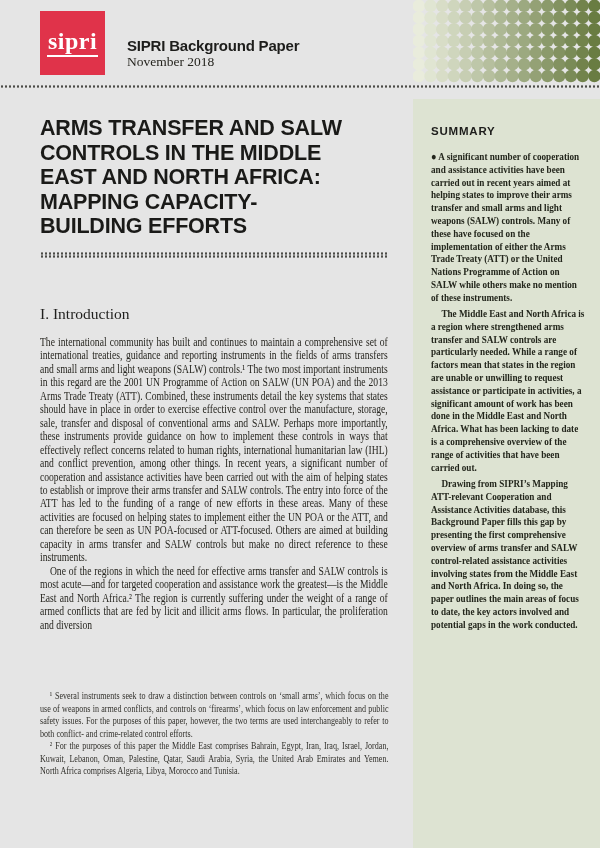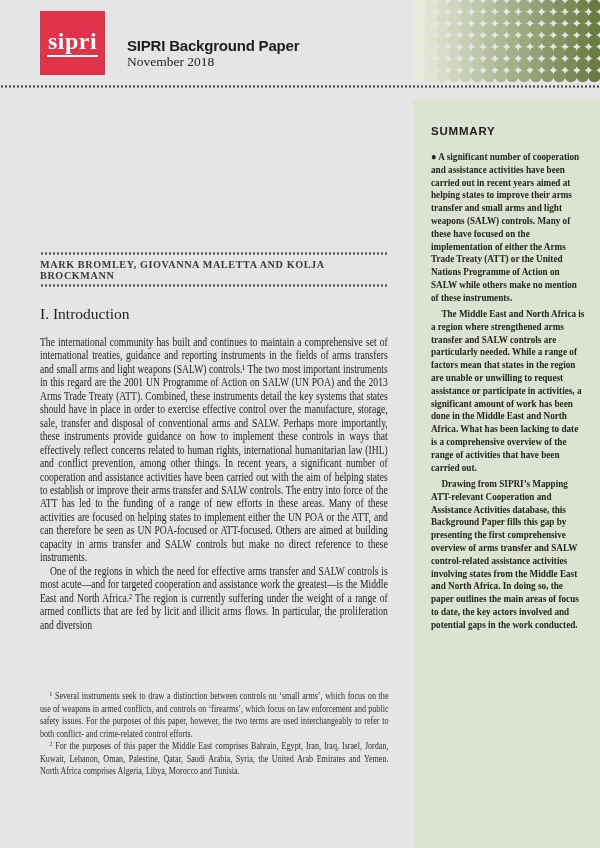--- a/index.html
+++ b/index.html
@@ -208,24 +208,28 @@
 
   <aside class="sidebar" style="background: rgb(221, 227, 210);">
     <h2>SUMMARY</h2>
     <div class="sidebar-text">
       <p>● A significant number of cooperation and assistance activities have been carried out in recent years aimed at helping states to improve their arms transfer and small arms and light weapons (SALW) controls. Many of these have focused on the implementation of either the Arms Trade Treaty (ATT) or the United Nations Programme of Action on SALW while others make no mention of these instruments.</p>
       <p class="indented">The Middle East and North Africa is a region where strengthened arms transfer and SALW controls are particularly needed. While a range of factors mean that states in the region are unable or unwilling to request assistance or participate in activities, a significant amount of work has been done in the Middle East and North Africa. What has been lacking to date is a comprehensive overview of the range of activities that have been carried out.</p>
       <p class="indented">Drawing from SIPRI’s Mapping ATT-relevant Cooperation and Assistance Activities database, this Background Paper fills this gap by presenting the first comprehensive overview of arms transfer and SALW control-related assistance activities involving states from the Middle East and North Africa. In doing so, the paper outlines the main areas of focus to date, the key actors involved and potential gaps in the work conducted.</p>
     </div>
   </aside>
 
+  <h1 class="article-title">ARMS TRANSFER AND SALW
+CONTROLS IN THE MIDDLE
+EAST AND NORTH AFRICA:
+MAPPING CAPACITY-
+BUILDING EFFORTS</h1>
 
   <div class="authors">
     <div class="dotted-rule"></div>
-    <div class="name-line">MARK BROMLEY, GIOVANNA MALETTA AND KOLJA BROCKMANN</div>
     <div class="dotted-rule"></div>
   </div>
 
   <h3 class="section-heading">I. Introduction</h3>
 
   <div class="body-text">
     <p>The international community has built and continues to maintain a comprehensive set of international treaties, guidance and reporting instruments in the fields of arms transfers and small arms and light weapons (SALW) controls.¹ The two most important instruments in this regard are the 2001 UN Programme of Action on SALW (UN POA) and the 2013 Arms Trade Treaty (ATT). Combined, these instruments detail the key systems that states should have in place in order to exercise effective control over the manufacture, storage, sale, transfer and disposal of conventional arms and SALW. Perhaps more importantly, these instruments provide guidance on how to implement these controls in ways that effectively reflect concerns related to human rights, international humanitarian law (IHL) and conflict prevention, among other things. In recent years, a significant number of cooperation and assistance activities have been carried out with the aim of helping states to establish or improve their arms transfer and SALW controls. The entry into force of the ATT has led to the funding of a range of new efforts in these areas. Many of these activities are focused on helping states to implement either the UN POA or the ATT, and can therefore be seen as UN POA-focused or ATT-focused. Others are aimed at building capacity in arms transfer and SALW controls but make no direct reference to these instruments.</p>
     <p class="indented">One of the regions in which the need for effective arms transfer and SALW controls is most acute—and for targeted cooperation and assistance work the greatest—is the Middle East and North Africa.² The region is currently suffering under the weight of a range of armed conflicts that are fed by licit and illicit arms flows. In particular, the proliferation and diversion</p>
   </div>
 

